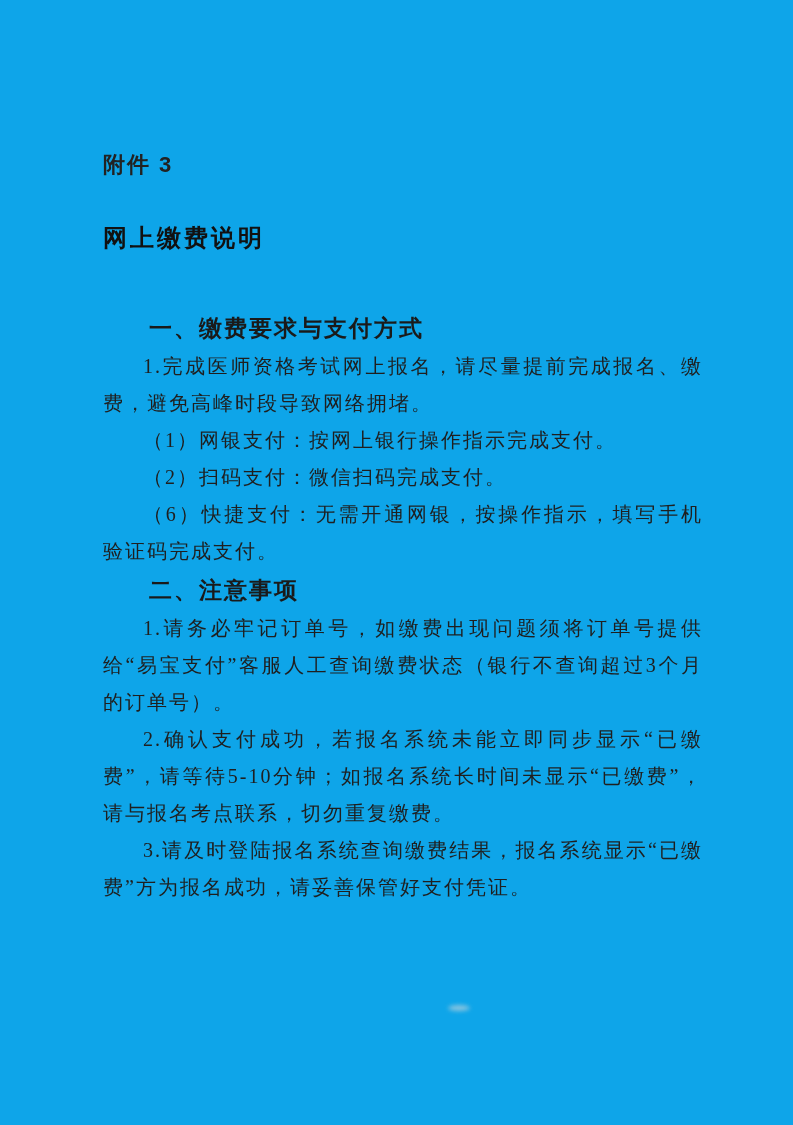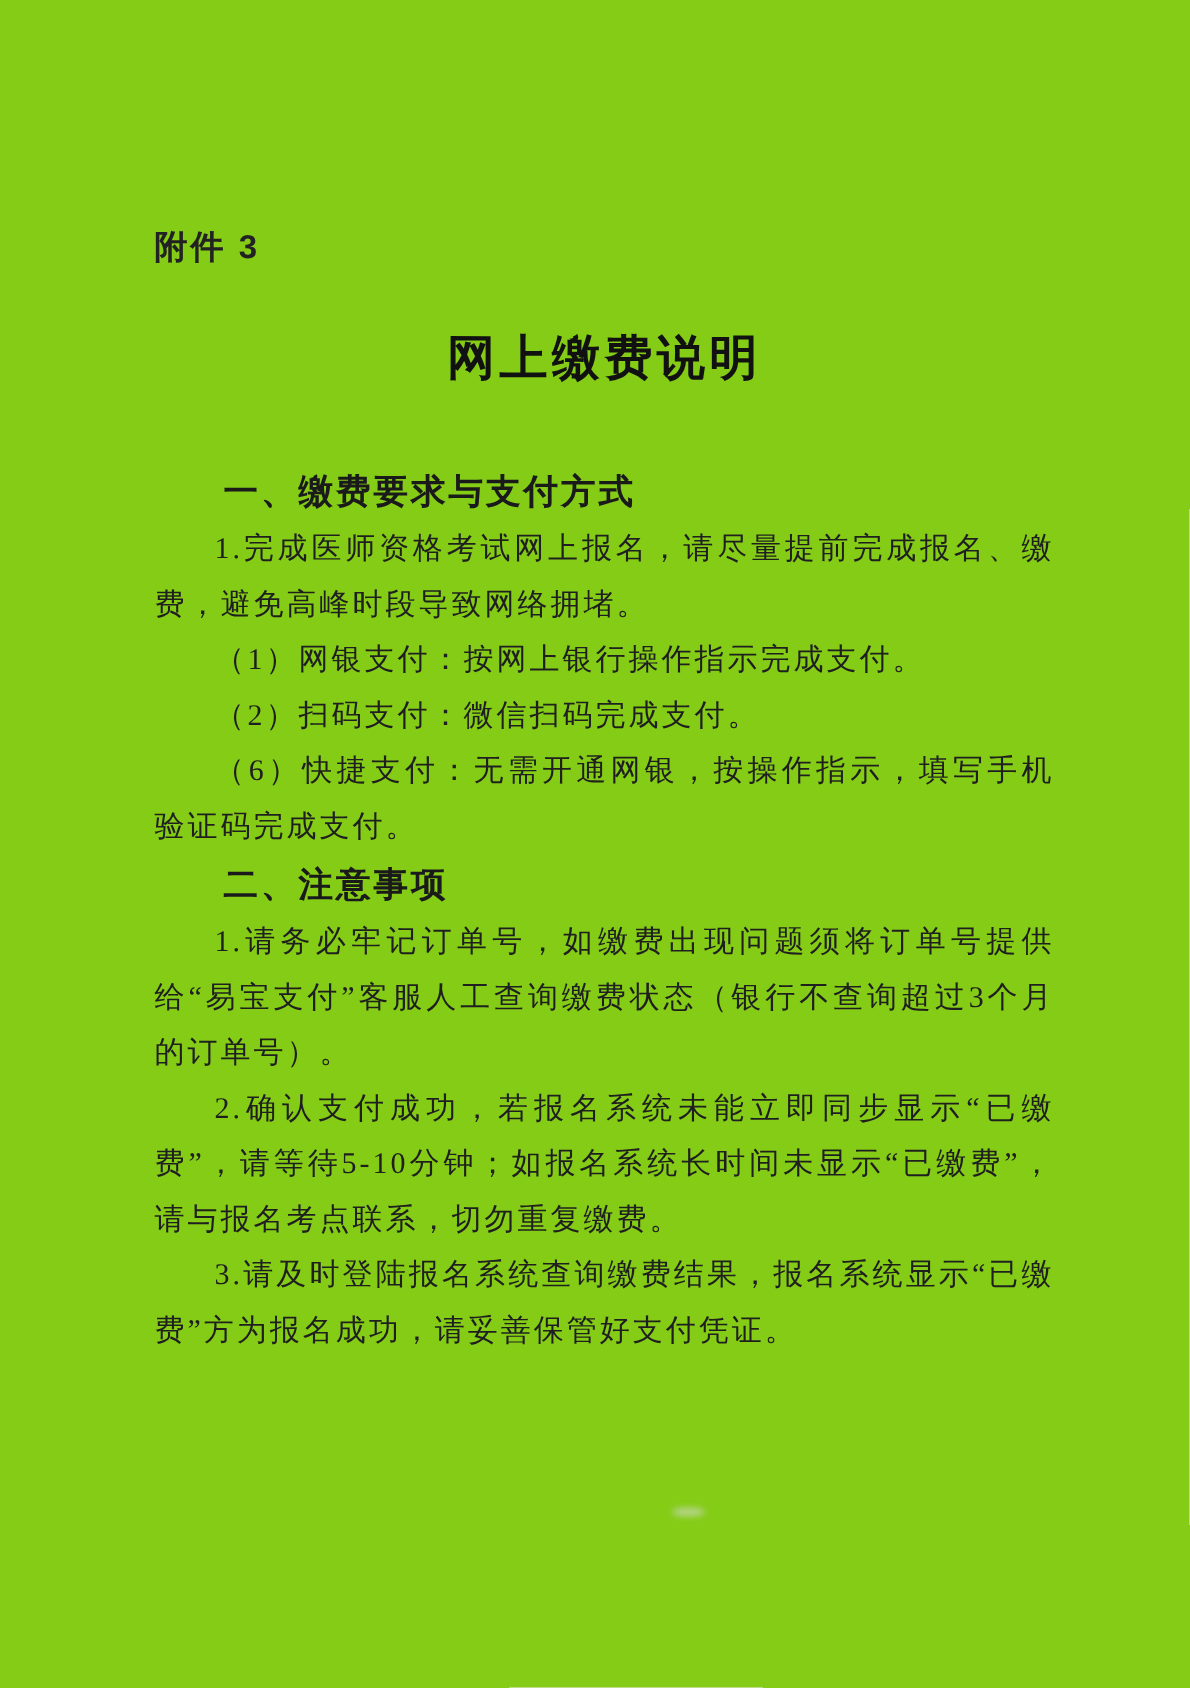--- a/index.html
+++ b/index.html
@@ -2,52 +2,51 @@
 <html><head>
 <meta charset="utf-8">
 <style>
   * { margin: 0; padding: 0; box-sizing: border-box; }
   html, body { background: #e8e8e8; }
   .page {
     position: relative;
     width: 793px;
     height: 1125px;
     margin: 0 auto;
-    background: #84cc16;
+    background: #0ea5e9;
     overflow: hidden;
     font-family: "Liberation Serif", serif;
     color: #1f1f1f;
   }
   .content {
     position: absolute;
     left: 103px;
     right: 90px;
     top: 152px;
   }
   .attachment {
     font-family: "Liberation Sans", sans-serif;
     font-weight: 600;
     font-size: 22px;
     line-height: 26px;
     letter-spacing: 2px;
     color: #222;
   }
   .doc-title {
     margin-top: 40px;
-    text-align: center;
     font-family: "Liberation Serif", serif;
     font-weight: 700;
-    font-size: 32px;
+    font-size: 24px;
     line-height: 40px;
     letter-spacing: 3px;
     color: #111;
   }
   .section-heading {
     margin-top: 0;
-    font-family: Liberation Serif, serif;
+    font-family: Liberation Sans, sans-serif;
     font-weight: 700;
     font-size: 23px;
     line-height: 40px;
     letter-spacing: 2px;
     text-indent: 2em;
     color: #1a1a1a;
   }
   .section-heading.first {
     margin-top: 50px;
   }

